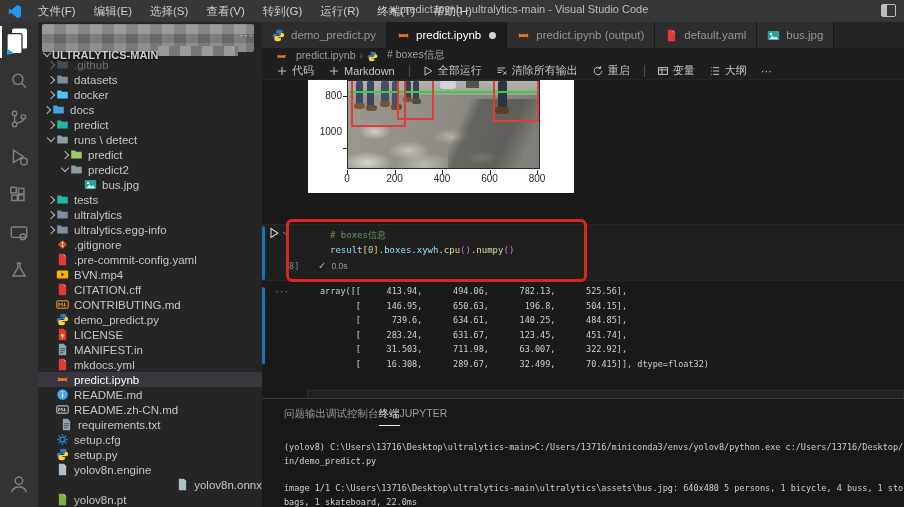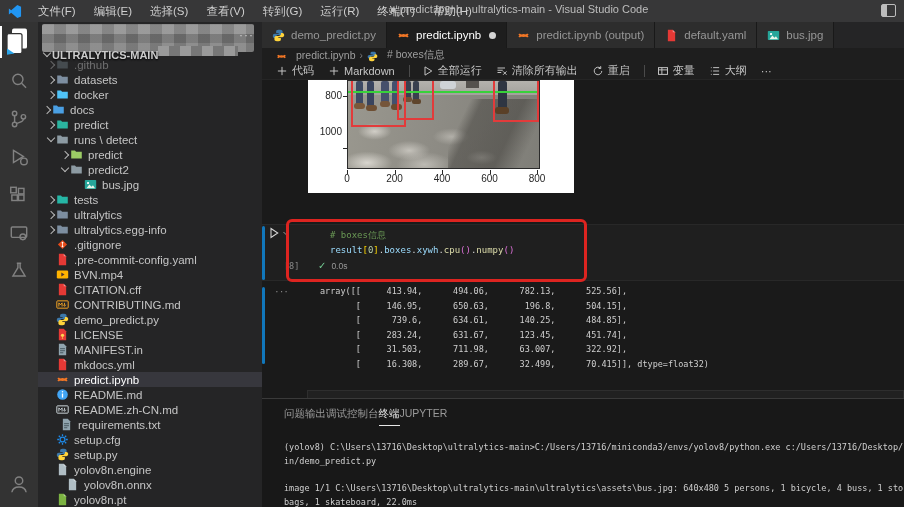--- a/index.html
+++ b/index.html
@@ -468,21 +468,21 @@
         <div class="trow" style="padding-left: 8px;">
           <span class="chev none"></span>
           <span class="fi">
             <svg viewBox="0 0 16 16" width="13" height="13">
               <path fill="#b0bec5" d="M3.5 1h6l3 3v11h-9z"></path>
               <path fill="rgba(255,255,255,.45)" d="M9.5 1l3 3h-3z"></path>
             </svg>
           </span>
           <span>yolov8n.engine</span>
         </div>
-        <div class="trow" style="padding-left: 18px;">
+        <div class="trow" style="padding-left: 0; justify-content: flex-end;">
           <span class="chev none"></span>
           <span class="fi">
             <svg viewBox="0 0 16 16" width="13" height="13">
               <path fill="#b0bec5" d="M3.5 1h6l3 3v11h-9z"></path>
               <path fill="rgba(255,255,255,.45)" d="M9.5 1l3 3h-3z"></path>
             </svg>
           </span>
           <span>yolov8n.onnx</span>
         </div>
         <div class="trow" style="padding-left: 8px;">

